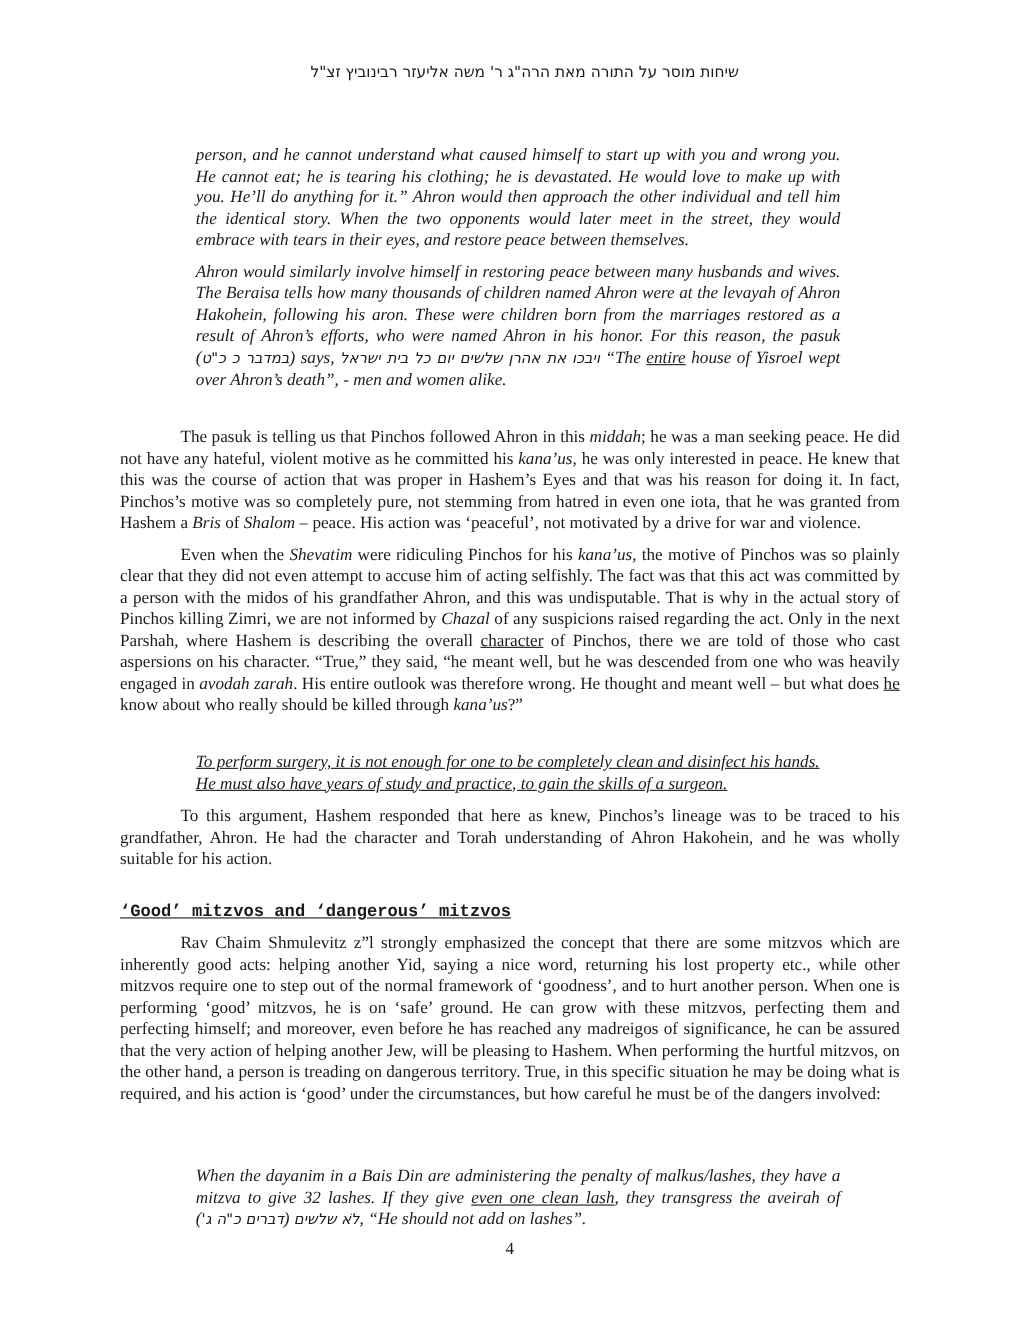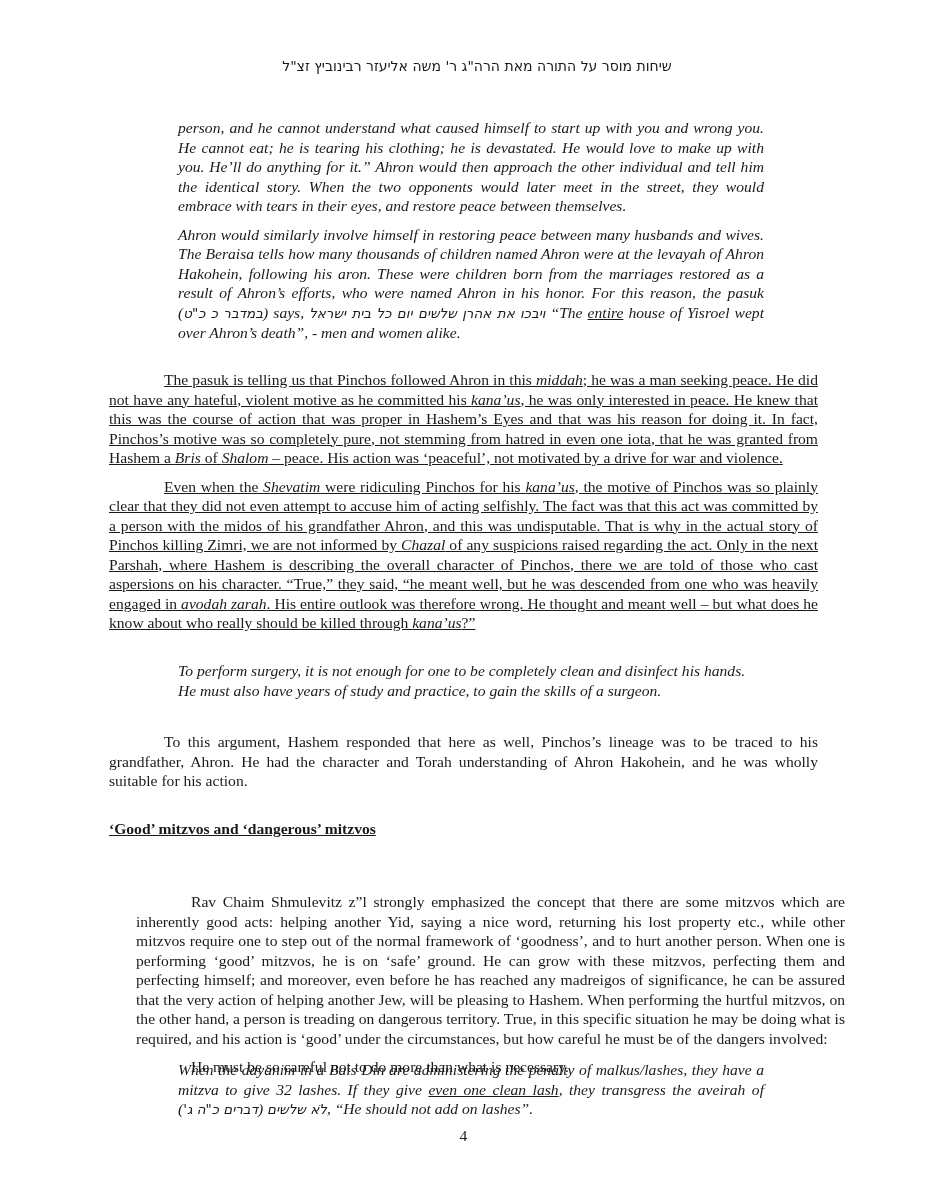--- a/index.html
+++ b/index.html
@@ -8,56 +8,55 @@
     .header { position: absolute; left: 0; top: 56px; width: 924px; text-align: center; font-family: "DejaVu Sans", sans-serif; font-size: 14px; line-height: 21px; direction: rtl; padding-left: 15px; }
     .header .line2 { font-weight: bold; }
     .blk { position: absolute; font-family: "Liberation Serif", serif; font-size: 15.6px; line-height: 19.5px; text-align: justify; }
     .quote { left: 178px; width: 586px; font-style: italic; }
     .body { left: 109px; width: 709px; }
     .p { margin: 0 0 9px 0; }
     .indent { text-indent: 55px; }
     .last { text-align-last: left; }
     .heb { font-family: "DejaVu Sans", sans-serif; font-style: italic; font-size: 13.5px; direction: rtl; unicode-bidi: isolate; }
     u { text-decoration: underline; }
-    .heading { position: absolute; left: 109px; top: 820px; font-family: Liberation Serif, serif; font-weight: bold; font-size: 15.6px; text-decoration: underline; }
+    .heading { position: absolute; left: 109px; top: 820px; font-family: Liberation Mono, monospace; font-weight: bold; font-size: 15.6px; text-decoration: underline; }
     .pagenum { position: absolute; left: 0; width: 927px; top: 1127px; text-align: center; font-family: "Liberation Serif", serif; font-size: 15.6px; }
   </style>
 </head>
 <body>
 
 <div class="page">
 
   <div class="header">
     <div>שיחות מוסר על התורה מאת הרה"ג ר' משה אליעזר רבינוביץ זצ"ל</div>
   </div>
 
-  <div class="blk quote" style="top:118px;">
+  <div class="blk quote" style="top:131px;">
     <p class="p last">person, and he cannot understand what caused himself to start up with you and wrong you. He cannot eat; he is tearing his clothing; he is devastated. He would love to make up with you. He’ll do anything for it.” Ahron would then approach the other individual and tell him the identical story. When the two opponents would later meet in the street, they would embrace with tears in their eyes, and restore peace between themselves.</p>
     <p class="p last"><span>Ahron would similarly involve himself in restoring peace between many husbands and wives. The Beraisa tells how many thousands of children named Ahron were at the levayah of Ahron Hakohein, following his aron. These were children born from the marriages restored as a result of Ahron’s efforts, who were named Ahron in his honor. For this reason, the pasuk (</span><span class="heb">במדבר כ כ"ט</span><span>) says, </span><span class="heb">ויבכו את אהרן שלשים יום כל בית ישראל</span><span> “The </span><u>entire</u><span> house of Yisroel wept over Ahron’s death”, - men and women alike.</span></p>
   </div>
 
-  <div class="blk body" style="top:370px;text-decoration:underline;">
+  <div class="blk body" style="top:388px;">
     <p class="p indent last"><span>The pasuk is telling us that Pinchos followed Ahron in this </span><i>middah</i><span>; he was a man seeking peace. He did not have any hateful, violent motive as he committed his </span><i>kana’us</i><span>, he was only interested in peace. He knew that this was the course of action that was proper in Hashem’s Eyes and that was his reason for doing it. In fact, Pinchos’s motive was so completely pure, not stemming from hatred in even one iota, that he was granted from Hashem a </span><i>Bris</i><span> of </span><i>Shalom</i><span> – peace. His action was ‘peaceful’, not motivated by a drive for war and violence.</span></p>
 
     <p class="p indent last"><span>Even when the </span><i>Shevatim</i><span> were ridiculing Pinchos for his </span><i>kana’us</i><span>, the motive of Pinchos was so plainly clear that they did not even attempt to accuse him of acting selfishly. The fact was that this act was committed by a person with the midos of his grandfather Ahron, and this was undisputable. That is why in the actual story of Pinchos killing Zimri, we are not informed by </span><i>Chazal</i><span> of any suspicions raised regarding the act. Only in the next Parshah, where Hashem is describing the overall </span><u>character</u><span> of Pinchos, there we are told of those who cast aspersions on his character. “True,” they said, “he meant well, but he was descended from one who was heavily engaged in </span><i>avodah zarah</i><span>. His entire outlook was therefore wrong. He thought and meant well – but what does </span><u>he</u><span> know about who really should be killed through </span><i>kana’us</i><span>?”</span></p>
   </div>
 
-  <div class="blk quote" style="top:661px;">
+  <div class="blk quote" style="top:683px;text-decoration:underline;">
     <p class="p last" style="text-align:left;">To perform surgery, it is not enough for one to be completely clean and disinfect his hands. He must also have years of study and practice, to gain the skills of a surgeon.</p>
   </div>
 
   <div class="blk body" style="top:732px;">
-    <p class="p indent last">To this argument, Hashem responded that here as well, Pinchos’s lineage was to be traced to his grandfather, Ahron. He had the character and Torah understanding of Ahron Hakohein, and he was wholly suitable for his action.</p>
+    <p class="p indent last">To this argument, Hashem responded that here as knew, Pinchos’s lineage was to be traced to his grandfather, Ahron. He had the character and Torah understanding of Ahron Hakohein, and he was wholly suitable for his action.</p>
   </div>
 
   <div class="heading">‘Good’ mitzvos and ‘dangerous’ mitzvos</div>
 
-  <div class="blk body" style="top:892px;margin-left:27px;">
+  <div class="blk body" style="top:848px;">
     <p class="p indent last">Rav Chaim Shmulevitz z”l strongly emphasized the concept that there are some mitzvos which are inherently good acts: helping another Yid, saying a nice word, returning his lost property etc., while other mitzvos require one to step out of the normal framework of ‘goodness’, and to hurt another person. When one is performing ‘good’ mitzvos, he is on ‘safe’ ground. He can grow with these mitzvos, perfecting them and perfecting himself; and moreover, even before he has reached any madreigos of significance, he can be assured that the very action of helping another Jew, will be pleasing to Hashem. When performing the hurtful mitzvos, on the other hand, a person is treading on dangerous territory. True, in this specific situation he may be doing what is required, and his action is ‘good’ under the circumstances, but how careful he must be of the dangers involved:</p>
-    <p class="p indent last">He must be so careful not to do more than what is necessary.</p>
   </div>
 
   <div class="blk quote" style="top:1060px;">
     <p class="p last"><span>When the dayanim in a Bais Din are administering the penalty of malkus/lashes, they have a mitzva to give 32 lashes. If they give </span><u>even one clean lash</u><span>, they transgress the aveirah of (</span><span class="heb">דברים כ"ה ג'</span><span>) </span><span class="heb">לֹא שלשים</span><span>, “He should not add on lashes”.</span></p>
   </div>
 
   <div class="pagenum">4</div>
 </div>
 
 </body></html>

